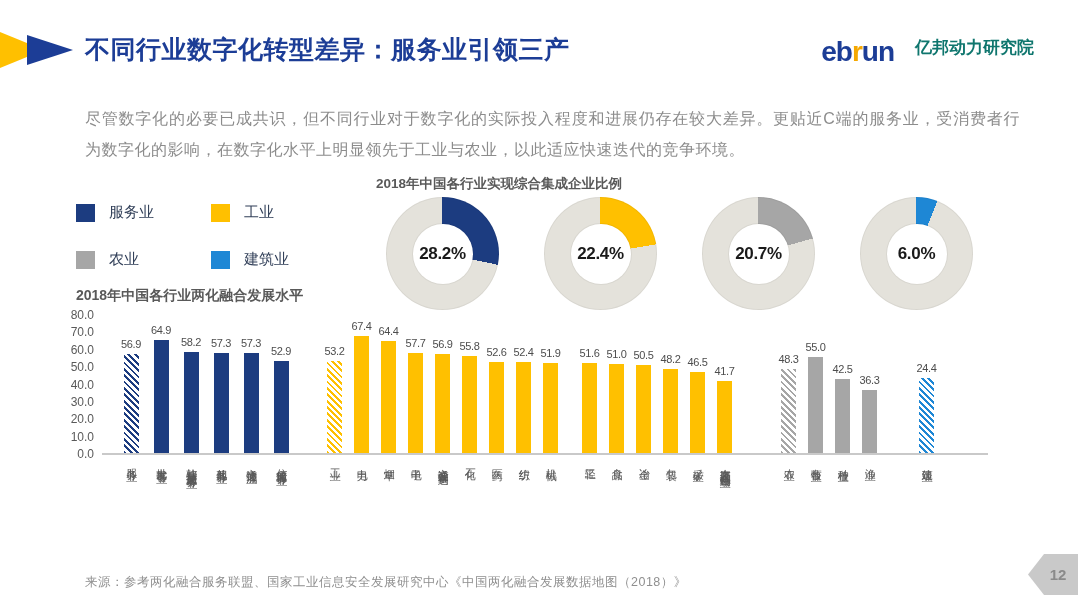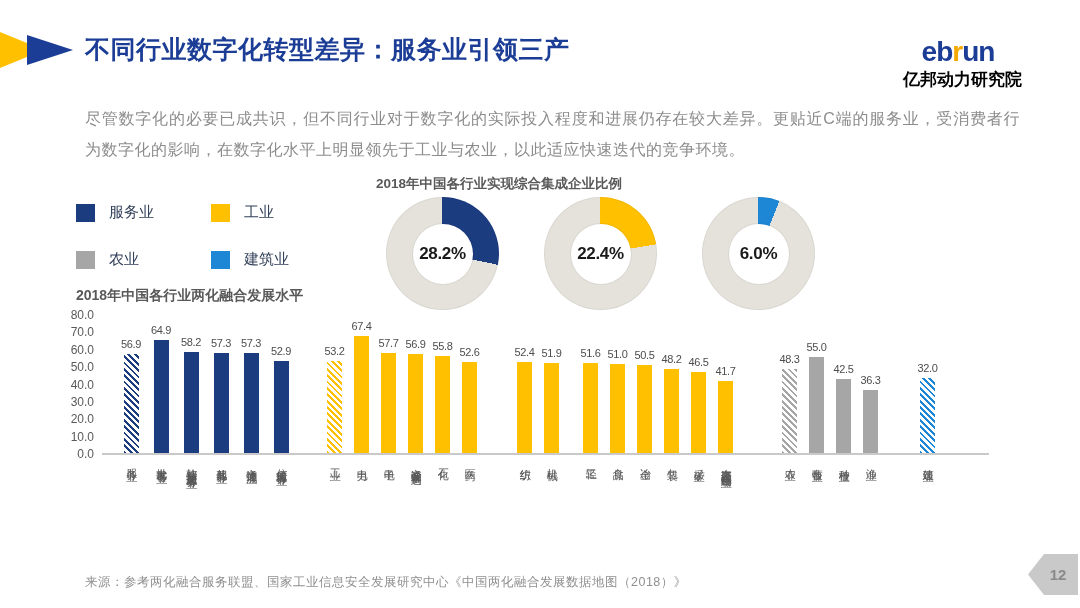--- a/index.html
+++ b/index.html
@@ -9,24 +9,24 @@
 
   
   .hdr-icon { position:absolute; left:0; top:30px; width:80px; height:40px; }
   .tri { position:absolute; }
   .tri-yellow { left:0; top:2px; width:44px; height:36px; background:#FFC000;
     clip-path:polygon(0 0,100% 50%,0 100%); }
   .tri-blue { left:27px; top:5px; width:46px; height:30px; background:#1C3D96;
     clip-path:polygon(0 0,100% 50%,0 100%); }
   .page-title { position:absolute; left:85px; top:33px; font-size:25px; font-weight:bold;
     color:#1C3D96; letter-spacing:0.5px; }
-  .logo { position:absolute; right:58px; top:36px; display:flex; align-items:center;flex-direction:column; }
+  .logo { position:absolute; right:46px; top:36px; display:flex; align-items:flex-start; }
   .logo-en { font-size:28px; font-weight:bold; letter-spacing:-1px; color:#1C3D96; }
   .logo-en .r { color:#F5A800; }
-  .logo-cn { font-size:17px; font-weight:bold; color:#000000; margin-left:9px; }
+  .logo-cn { font-size:17px; font-weight:bold; color:#0f766e; margin-left:21px; }
 
   
   .intro { position:absolute; left:85px; top:103px; width:935px; font-size:16px;
     color:#8c8c8c; line-height:1.95; text-align:justify; letter-spacing:0.5px; }
 
   
   .legend { position:absolute; left:76px; top:203px; width:260px; display:grid;
     grid-template-columns:1fr 1fr; row-gap:28px; column-gap:10px; }
   .legend-item { display:flex; align-items:center; }
   .legend-swatch { width:19px; height:18px; margin-right:14px; flex:0 0 auto; }
@@ -113,20 +113,25 @@
       <div class="donut" style="background: conic-gradient(rgb(28, 60, 128) 0deg, rgb(28, 60, 128) 28.2%, rgb(228, 226, 219) 28.2%, rgb(228, 226, 219) 100%);">
         <div class="donut-hole">
           <span class="donut-pct">28.2%</span>
         </div>
       </div>
       <div class="donut" style="background: conic-gradient(rgb(255, 192, 0) 0deg, rgb(255, 192, 0) 22.4%, rgb(228, 226, 219) 22.4%, rgb(228, 226, 219) 100%);">
         <div class="donut-hole">
           <span class="donut-pct">22.4%</span>
         </div>
       </div>
+      <div class="donut" style="background: conic-gradient(rgb(166, 166, 166) 0deg, rgb(166, 166, 166) 20.7%, rgb(228, 226, 219) 20.7%, rgb(228, 226, 219) 100%);">
+        <div class="donut-hole">
+          <span class="donut-pct">20.7%</span>
+        </div>
+      </div>
       <div class="donut" style="background: conic-gradient(rgb(30, 135, 213) 0deg, rgb(30, 135, 213) 6%, rgb(228, 226, 219) 6%, rgb(228, 226, 219) 100%);">
         <div class="donut-hole">
           <span class="donut-pct">6.0%</span>
         </div>
       </div>
     </div>
 
   <div class="bar-title">2018年中国各行业两化融合发展水平</div>
 
   <div class="bar-chart">
@@ -179,40 +184,45 @@
             <div class="bar-rect" style="height: 92.435px; background: repeating-linear-gradient(45deg, rgb(255, 192, 0) 0px, rgb(255, 192, 0) 2px, rgb(255, 255, 255) 2px, rgb(255, 255, 255) 4.5px);"></div>
             <div class="bar-value" style="bottom: 96.435px;">53.2</div>
             <div class="bar-xlabel">工业</div>
           </div>
           <div class="bar-slot" style="width: 27px;">
             <div class="bar-rect" style="height: 117.108px; background: rgb(255, 192, 0);"></div>
             <div class="bar-value" style="bottom: 121.108px;">67.4</div>
             <div class="bar-xlabel">电力</div>
           </div>
           <div class="bar-slot" style="width: 27px;">
+            <div class="bar-rect" style="height: 111.895px; background: rgb(255, 192, 0);"></div>
+            <div class="bar-value" style="bottom: 115.895px;">64.4</div>
+            <div class="bar-xlabel">烟草</div>
+          </div>
+          <div class="bar-slot" style="width: 27px;">
             <div class="bar-rect" style="height: 100.254px; background: rgb(255, 192, 0);"></div>
             <div class="bar-value" style="bottom: 104.254px;">57.7</div>
             <div class="bar-xlabel">电子</div>
           </div>
           <div class="bar-slot" style="width: 27px;">
             <div class="bar-rect" style="height: 98.8637px; background: rgb(255, 192, 0);"></div>
             <div class="bar-value" style="bottom: 102.864px;">56.9</div>
             <div class="bar-xlabel">交通设备制造</div>
           </div>
           <div class="bar-slot" style="width: 27px;">
             <div class="bar-rect" style="height: 96.9525px; background: rgb(255, 192, 0);"></div>
             <div class="bar-value" style="bottom: 100.953px;">55.8</div>
             <div class="bar-xlabel">石化</div>
           </div>
           <div class="bar-slot" style="width: 27px;">
             <div class="bar-rect" style="height: 91.3925px; background: rgb(255, 192, 0);"></div>
             <div class="bar-value" style="bottom: 95.3925px;">52.6</div>
             <div class="bar-xlabel">医药</div>
           </div>
-          <div class="bar-slot" style="width: 27px; margin-left: 28px;">
+          <div class="bar-slot" style="width: 27px;">
             <div class="bar-rect" style="height: 91.045px; background: rgb(255, 192, 0);"></div>
             <div class="bar-value" style="bottom: 95.045px;">52.4</div>
             <div class="bar-xlabel">纺织</div>
           </div>
           <div class="bar-slot" style="width: 27px;">
             <div class="bar-rect" style="height: 90.1762px; background: rgb(255, 192, 0);"></div>
             <div class="bar-value" style="bottom: 94.1762px;">51.9</div>
             <div class="bar-xlabel">机械</div>
           </div>
           <div class="bar-slot" style="width: 27px; margin-left: 12px;">
@@ -264,21 +274,21 @@
           </div>
           <div class="bar-slot" style="width: 27px;">
             <div class="bar-rect" style="height: 63.0712px; background: rgb(166, 166, 166);"></div>
             <div class="bar-value" style="bottom: 67.0712px;">36.3</div>
             <div class="bar-xlabel">渔业</div>
           </div>
         </div>
         <div class="bar-group ">
           <div class="bar-slot" style="width: 27px;">
             <div class="bar-rect" style="height: 74.7125px; background: repeating-linear-gradient(45deg, rgb(30, 135, 213) 0px, rgb(30, 135, 213) 2px, rgb(255, 255, 255) 2px, rgb(255, 255, 255) 4.5px);"></div>
-            <div class="bar-value" style="bottom: 78.7125px;">32.0</div>
+            <div class="bar-value" style="bottom: 78.7125px;">24.4</div>
             <div class="bar-xlabel">建筑业</div>
           </div>
         </div>
       </div>
   </div>
 
   <div class="source">来源：参考两化融合服务联盟、国家工业信息安全发展研究中心《中国两化融合发展数据地图（2018）》</div>
 
   <div class="page-tag">
     <span class="page-num">12</span>

